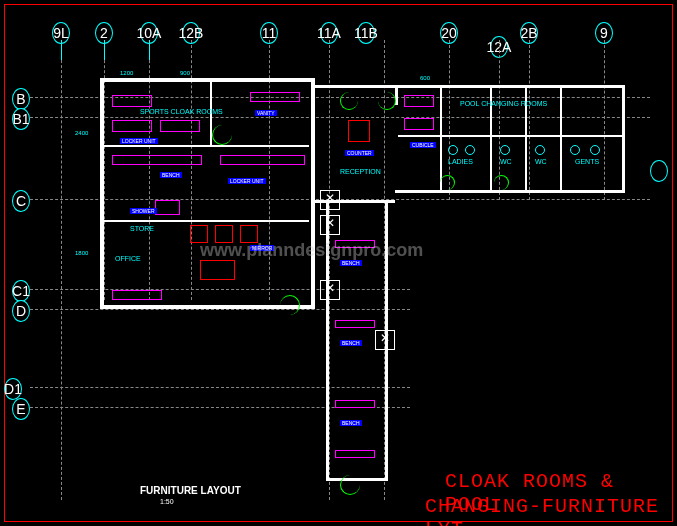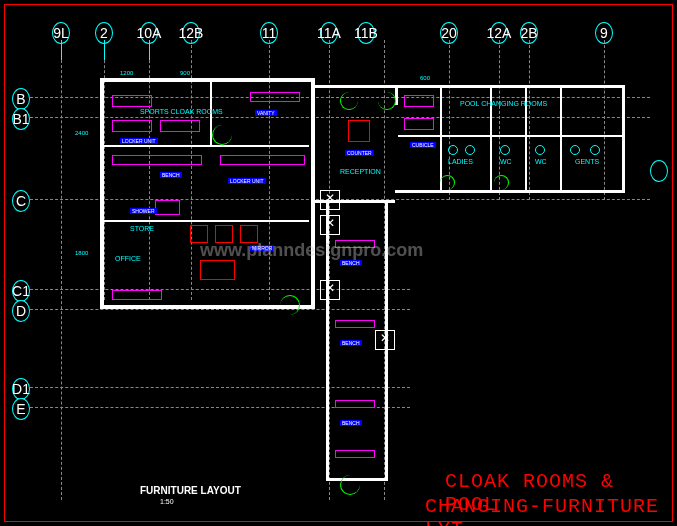--- a/index.html
+++ b/index.html
@@ -45,21 +45,21 @@
   </div>
 <div class="grid-bubble" style="left:320px;top:22px">
     <span>11A</span>
   </div>
 <div class="grid-bubble" style="left:357px;top:22px">
     <span>11B</span>
   </div>
 <div class="grid-bubble" style="left:440px;top:22px">
     <span>20</span>
   </div>
-<div class="grid-bubble" style="left:490px;top:22px">
+<div class="grid-bubble" style="left:490px;top:36px">
     <span>12A</span>
   </div>
 <div class="grid-bubble" style="left:520px;top:22px">
     <span>2B</span>
   </div>
 <div class="grid-bubble" style="left:595px;top:22px">
     <span>9</span>
   </div>
 
 <div class="grid-bubble" style="left:12px;top:88px">
@@ -70,21 +70,21 @@
   </div>
 <div class="grid-bubble" style="left:12px;top:190px">
     <span>C</span>
   </div>
 <div class="grid-bubble" style="left:12px;top:280px">
     <span>C1</span>
   </div>
 <div class="grid-bubble" style="left:12px;top:300px">
     <span>D</span>
   </div>
-<div class="grid-bubble" style="left:12px;top:378px">
+<div class="grid-bubble" style="left:4px;top:378px">
     <span>D1</span>
   </div>
 <div class="grid-bubble" style="left:12px;top:398px">
     <span>E</span>
   </div>
 
 <div class="grid-bubble" style="left:650px;top:160px"></div>
 
 <div class="grid-line-v" style="left:61px;top:40px;height:460px"></div>
 <div class="grid-line-v" style="left:104px;top:40px;height:260px"></div>

